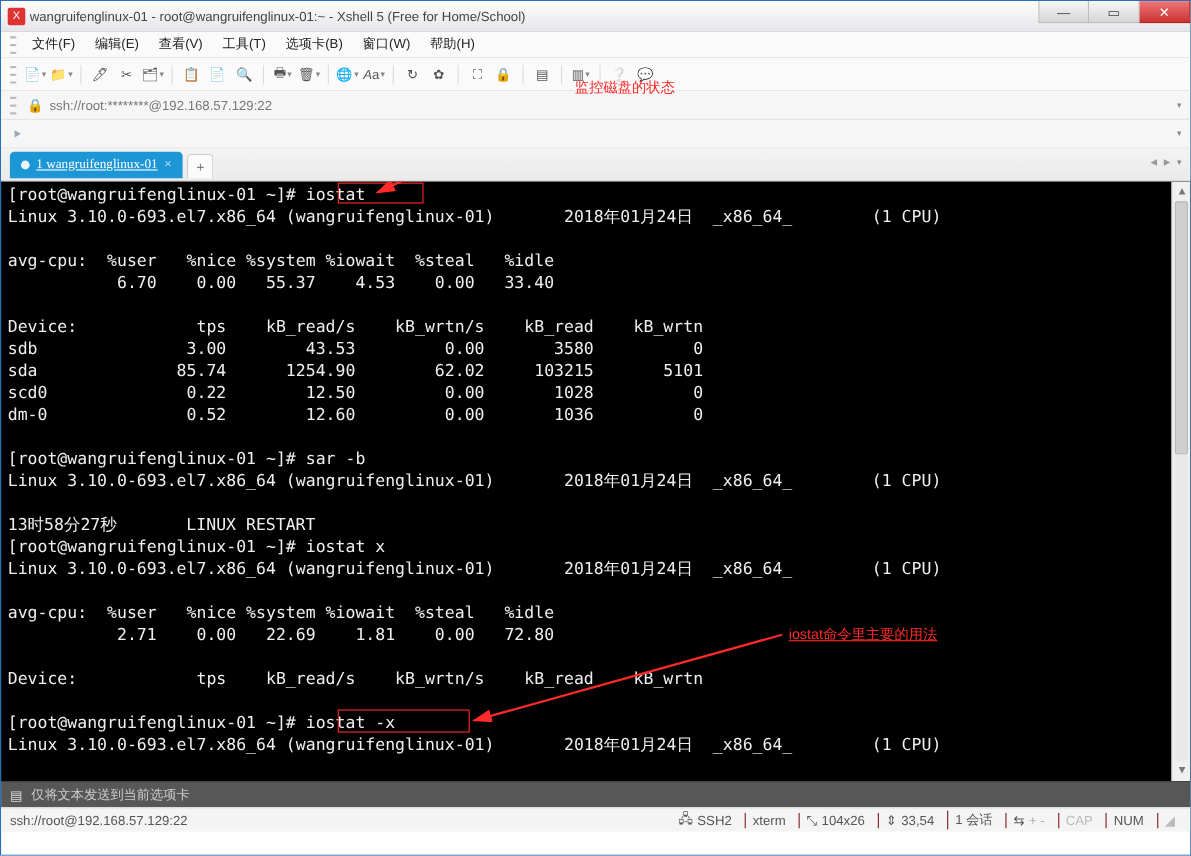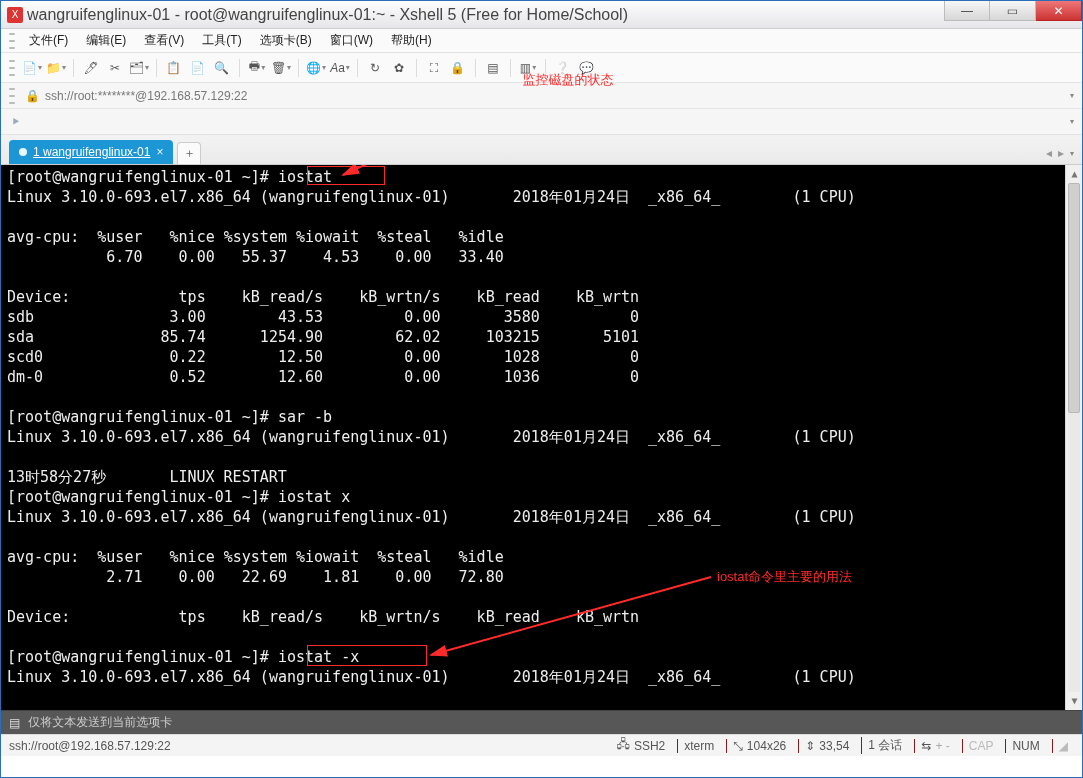--- a/index.html
+++ b/index.html
@@ -18,21 +18,21 @@
   .window { width: 1083px; height: 778px; position: relative; background: #fff; border: 1px solid #2a6dbb; }
   .titlebar {
     height: 28px;
     background: linear-gradient(#fdfdfd, #e6e6ea);
     display: flex; align-items: center; justify-content: space-between;
     padding-left: 6px;
     border-bottom: 1px solid #cfcfd4;
   }
   .title-left { display:flex; align-items:center; gap:4px; }
   .app-icon { width:16px; height:16px; background:#d33; border-radius:2px; display:flex;align-items:center;justify-content:center;color:#fff;font-size:10px; }
-  .title-text { font-size: 16px; color:#444; }
+  .title-text { font-size: 12px; color:#444; }
   .win-btns { display:flex; height:100%; }
   .win-btn { width: 46px; height: 20px; margin-top:0; display:flex;align-items:center;justify-content:center; font-size:12px; color:#444; }
   .win-min { background: linear-gradient(#f7f7f7,#d6d6d6); border:1px solid #bcbcbc; border-top:none;}
   .win-max { background: linear-gradient(#f7f7f7,#d6d6d6); border:1px solid #bcbcbc; border-top:none; border-left:none;}
   .win-close { background: linear-gradient(#e77,#c33); color:#fff; border:1px solid #b22; border-top:none; border-left:none;}
   .menubar {
     height: 24px; display:flex; align-items:center; gap:2px; padding: 0 8px;
     background:#fafafa; border-bottom:1px solid #e3e3e3;
   }
   .menu-item { padding:3px 8px; cursor:default; }
@@ -51,22 +51,22 @@
     background:#f6f6f6; border-bottom:1px solid #e3e3e3; color:#777;
   }
   .addr-lock { width:14px;height:14px; color:#c08b2e; }
   .addr-text { font-size:12px; }
   .infobar {
     height: 26px; display:flex; align-items:center; gap:6px; padding:0 8px;
     background:#f6f6f6; border-bottom:1px solid #e3e3e3; color:#777;
   }
   .infobar .chev { color:#9ab; padding:0 2px; }
   .tabs-row {
-    height: 30px; background: linear-gradient(#f3f3f3,#eaeaea); display:flex; align-items:flex-end; padding:0 8px;
-    border-bottom:1px solid #ccc; justify-content:space-between;
+    height: 30px; background: linear-gradient(#f3f3f3,#eaeaea); display:flex; align-items:center; padding:0 8px;
+    border-bottom:1px solid #ccc; justify-content:space-between;font-family:Liberation Serif, serif;
   }
   .tabs-left { display:flex; align-items:flex-end; gap:0; }
   .tab {
     height:24px; padding:0 10px; display:flex;align-items:center; gap:6px;
     background:#1d96d6; color:#fff; border-top-left-radius:4px; border-top-right-radius:4px;
   }
   .tab .dirty { width:8px;height:8px;border-radius:50%;background:#fff;opacity:.9;}
   .tab .close { font-size:12px; opacity:.9; }
   .tab-label { text-decoration: underline; }
   .tab-add { width:24px;height:22px;margin-left:4px; background:#fbfbfb; border:1px solid #ccc; border-bottom:none; border-top-left-radius:4px;border-top-right-radius:4px; display:flex;align-items:center;justify-content:center; color:#666; }
@@ -76,21 +76,21 @@
     font-size: 15px; line-height: 20px; padding: 2px 6px; height: 545px; overflow:hidden; white-space:pre; position:relative;
   }
   .term-scroll { position:absolute; right:0; top:0; width:17px; height:100%; background:#f0f0f0; border-left:1px solid #d9d9d9; }
   .term-scroll .track { position:absolute; left:2px; right:2px; top:18px; bottom:18px; background:#e9e9e9; }
   .term-scroll .thumb { position:absolute; left:2px; right:2px; top:18px; height:230px; background:#cfcfcf; border:1px solid #b8b8b8; border-radius:2px; }
   .term-scroll .arrow { position:absolute; left:0; width:17px; height:18px; display:flex;align-items:center;justify-content:center; color:#777; font-size:10px; }
   .term-scroll .arrow.up { top:0; } .term-scroll .arrow.down { bottom:0; }
   .hl-box1 { position:absolute; left:306px; top:1px; width:78px; height:19px; border:1px solid #ff2a2a; pointer-events:none; }
   .hl-box2 { position:absolute; left:306px; top:480px; width:120px; height:21px; border:1px solid #ff2a2a; pointer-events:none; }
   .annot1 { position:absolute; left:454px; top:-51px; color:#ff2a2a; font-family:"Microsoft YaHei",Arial,sans-serif; font-size:13px; white-space:normal;margin-left:40px; }
-  .annot2 { position:absolute; left:716px; top:402px; color:#ff2a2a; font-family:"Microsoft YaHei",Arial,sans-serif; font-size:13px; white-space:normal; }
+  .annot2 { position:absolute; left:716px; top:402px; color:#ff2a2a; font-family:"Microsoft YaHei",Arial,sans-serif; font-size:13px; white-space:normal;text-decoration:underline; }
   svg.arrow { position:absolute; pointer-events:none; }
   .sendbar {
     height: 24px; display:flex; align-items:center; gap:8px; padding:0 8px;
     background:#575757; color:#ccc; border-top:1px solid #444;
   }
   .sendbar .icon { color:#ddd; }
   .statusbar {
     height: 22px; display:flex; align-items:center; justify-content:space-between; padding:0 8px;
     background:#f4f4f4; border-top:1px solid #dcdcdc; color:#555; font-size:12px;gap:12px;
   }

